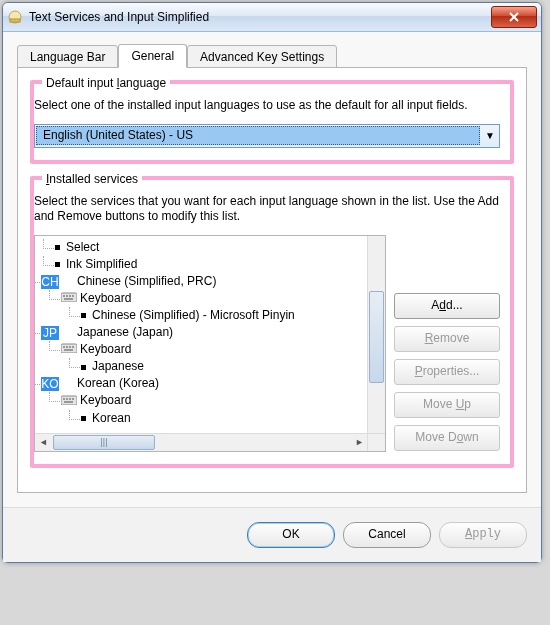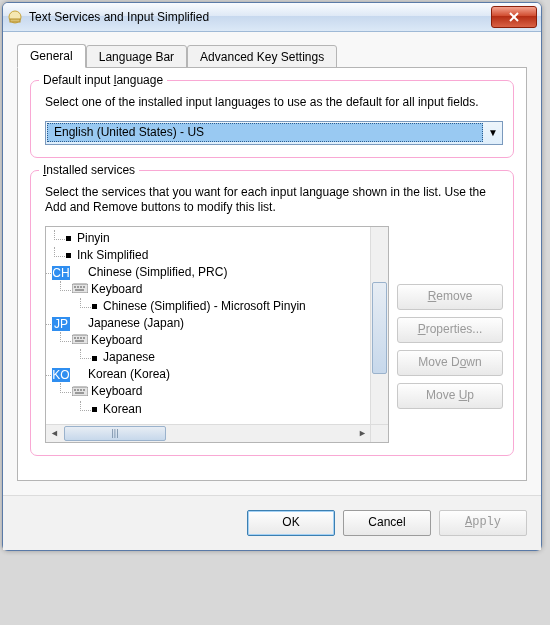--- a/index.html
+++ b/index.html
@@ -74,23 +74,23 @@
     background: #f2f2f2;
   }
   .panel {
     border: 1px solid #b5b5b5;
     background: #fff;
     padding: 12px;
     position: relative;
     z-index: 1;
   }
   .groupbox {
-    border: 1px solid #f9a8d4;
-    border-radius: 7px;
-    padding: 10px 10px 12px 14px;
+    border: 4px solid #f9a8d4;
+    border-radius: 2px;
+    padding: 10px 10px 12px 0;
     margin-bottom: 12px;
     position: relative;
   }
   .groupbox-title {
     position: absolute;
     top: -8px;
     left: 8px;
     background: #fff;
     padding: 0 4px;
   }
@@ -229,21 +229,21 @@
     justify-content: flex-end;
     gap: 8px;
     padding: 14px 14px 14px 14px;
     background: #f2f2f2;
     border-top: 1px solid #dcdcdc;
   }
   .fbtn {
     width: 86px; height: 24px;
     border: 1px solid #9c9c9c;
     background: linear-gradient(#fefefe,#e9e9e9);
-    border-radius: 2px;
+    border-radius: 12px;
     cursor: pointer;
     text-align: center;
     line-height: 22px;
   }
   .fbtn.default {
     border: 1px solid #3c7fb1;
     box-shadow: 0 0 0 1px #a3d1f5 inset;
   }
   .fbtn.disabled { color:#9a9a9a; cursor:default; border-color:#c9c9c9;font-family:Liberation Mono, monospace;}
   .under { text-decoration: underline; }
@@ -263,22 +263,22 @@
     <div class="close-btn">
       <svg width="10" height="10" viewBox="0 0 10 10">
         <line x1="1" y1="1" x2="9" y2="9" stroke="#fff" stroke-width="2"></line>
         <line x1="9" y1="1" x2="1" y2="9" stroke="#fff" stroke-width="2"></line>
       </svg>
     </div>
   </div>
 
   <div class="body">
     <div class="tabs">
+      <div class="tab">Language Bar</div>
       <div class="tab active">General</div>
-      <div class="tab">Language Bar</div>
       <div class="tab">Advanced Key Settings</div>
     </div>
 
     <div class="panel">
 
       <div class="groupbox">
         <span class="groupbox-title">Default input <span class="under">l</span>anguage</span>
         <div class="desc">Select one of the installed input languages to use as the default for all input fields.</div>
         <div class="combo">
           <div class="combo-text">English (United States) - US</div>
@@ -287,21 +287,21 @@
       </div>
 
       <div class="groupbox">
         <span class="groupbox-title"><span class="under">I</span>nstalled services</span>
         <div class="desc">Select the services that you want for each input language shown in the list. Use the Add and Remove buttons to modify this list.</div>
 
         <div class="services-row">
           <div class="tree-wrap">
             <div class="tree">
               <ul>
-                <li><span class="bullet"></span><span>Pinyin</span></li>
+                <li><span class="bullet"></span><span>Select</span></li>
                 <li><span class="bullet"></span><span>Ink Simplified</span></li>
               </ul>
               <ul style="padding-left:6px">
                 <li>
                   <span class="lang-badge">CH</span><span>Chinese (Simplified, PRC)</span>
                   <ul>
                     <li>
                       <span class="kb-icon"><svg width="16" height="11" viewBox="0 0 16 11">
                             <rect x="0" y="2" width="16" height="9" rx="1.5" fill="#e4e4e4" stroke="#888"></rect>
                             <rect x="2" y="4" width="2" height="2" fill="#999"></rect>
@@ -359,24 +359,25 @@
               </div>
             <div class="hscroll">
               <div class="arrow l">◄</div>
               <div class="thumb">|||</div>
               <div class="arrow r">►</div>
             </div>
             <div class="corner"></div>
           </div>
 
           <div class="btn-col">
+            <div class="btn">A<span class="under">d</span>d...</div>
             <div class="btn disabled"><span class="under">R</span>emove</div>
             <div class="btn disabled"><span class="under">P</span>roperties...</div>
+            <div class="btn disabled">Move <span class="under">U</span>p</div>
             <div class="btn disabled">Move D<span class="under">o</span>wn</div>
-            <div class="btn disabled">Move <span class="under">U</span>p</div>
           </div>
         </div>
       </div>
 
     </div>
   </div>
 
   <div class="footer">
     <div class="fbtn default">OK</div>
     <div class="fbtn">Cancel</div>

